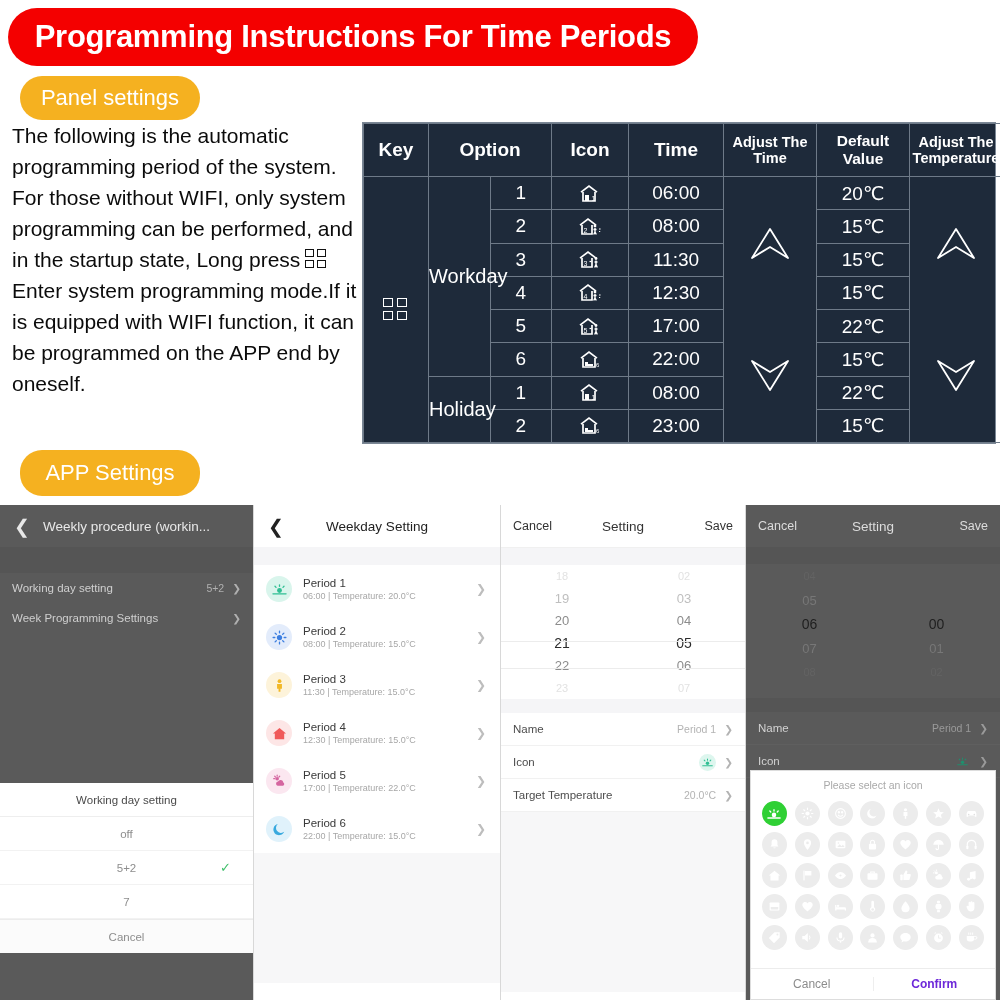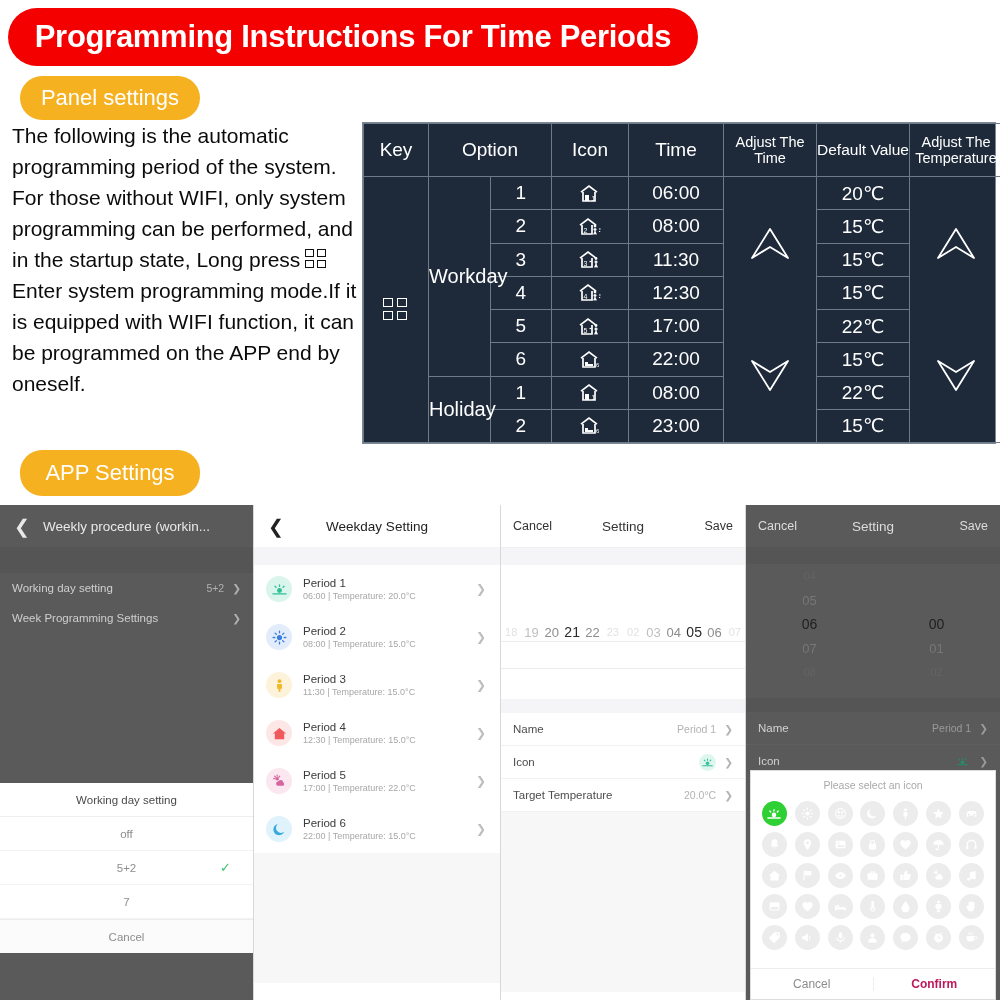--- a/index.html
+++ b/index.html
@@ -54,21 +54,21 @@
     background:#1e2a3a;border:1px solid #7b8795;box-sizing:border-box;
   }
   table.panel{
     width:100%;height:100%;border-collapse:collapse;table-layout:fixed;
     color:#ffffff;
   }
   table.panel td,table.panel th{
     border:1px solid #6e7a88;text-align:center;vertical-align:middle;padding:0;
     font-weight:normal;
   }
-  table.panel th{font-weight:normal;height:52px;}
+  table.panel th{font-weight:bold;height:52px;}
   .th-key{width:64px;font-size:19px;}
   .th-option{width:122px;font-size:19px;}
   .th-icon{width:76px;font-size:19px;}
   .th-time{width:94px;font-size:19px;}
   .th-adjtime{width:92px;font-size:14.5px;}
   .th-default{width:92px;font-size:15.5px;}
   .th-adjtemp{width:92px;font-size:14.5px;line-height:16px;}
   .cell-num{font-size:19px;}
   .cell-time{font-size:19px;}
   .cell-temp{font-size:19px;}
@@ -136,21 +136,21 @@
   #phone2 .prow .ptext .pt2{font-size:9px;color:#a7a7a7;line-height:13px;}
   #phone2 .prow .chev{position:absolute;right:14px;color:#bdbdbd;font-size:12px;}
   #phone2 .tailfill{background:#f7f7f8;height:130px;}
 
   
   #phone3 .navbar{color:#333333;background:#ffffff;}
   #phone3 .pickwrap{position:relative;height:165px;background:#ffffff;
      border-top:1px solid #f0f0f0;}
   #phone3 .pickband{position:absolute;left:0;right:0;top:0;height:17px;background:#f5f5f7;}
   #phone3 .pickcols{position:absolute;left:0;right:0;top:17px;bottom:14px;display:flex;}
-  #phone3 .pcol{flex:1;display:flex;flex-direction:row;align-items:center;}
+  #phone3 .pcol{flex:1;display:flex;flex-direction:column;align-items:center;}
   #phone3 .pcol .pv{height:24px;display:flex;align-items:center;justify-content:center;
      font-size:13px;color:#bfbfbf;width:100%;}
   #phone3 .pcol .pv.near{color:#8c8c8c;}
   #phone3 .pcol .pv.sel{color:#2b2b2b;font-size:14px;}
   #phone3 .pcol .pv.faint{color:#e2e2e2;font-size:11px;}
   #phone3 .selband{position:absolute;left:0;right:0;top:93px;height:26px;
      border-top:1px solid #ececec;border-bottom:1px solid #ececec;pointer-events:none;}
   #phone3 .pickbottom{position:absolute;left:0;right:0;bottom:0;height:14px;background:#f5f5f7;}
   #phone3 .frow{height:32px;display:flex;align-items:center;padding:0 12px;
      justify-content:space-between;border-bottom:1px solid #f1f1f1;background:#fff;}
@@ -183,21 +183,21 @@
   #phone4 .grid{display:grid;grid-template-columns:repeat(7,1fr);
      gap:6px 4px;padding:2px 9px 6px 9px;}
   #phone4 .gcell{width:25px;height:25px;border-radius:50%;background:#ececec;
      display:flex;align-items:center;justify-content:center;color:#ffffff;
      font-size:12px;margin:0 auto;}
   #phone4 .gcell.sel{background:#2fd034;}
   #phone4 .ishfoot{position:absolute;left:0;right:0;bottom:0;height:30px;
      border-top:1px solid #ececec;display:flex;align-items:center;}
   #phone4 .ishfoot div{flex:1;text-align:center;font-size:12px;}
   #phone4 .ishfoot .c1{color:#8c8c8c;}
-  #phone4 .ishfoot .c2{color:#be185d;font-weight:bold;border-left:1px solid #eee;}
+  #phone4 .ishfoot .c2{color:#6d28d9;font-weight:bold;border-left:1px solid #eee;}
 </style>
 </head>
 <body>
 
 <div class="page">
 
   <div class="title-banner">
     <span>Programming Instructions For Time Periods</span>
   </div>
 

